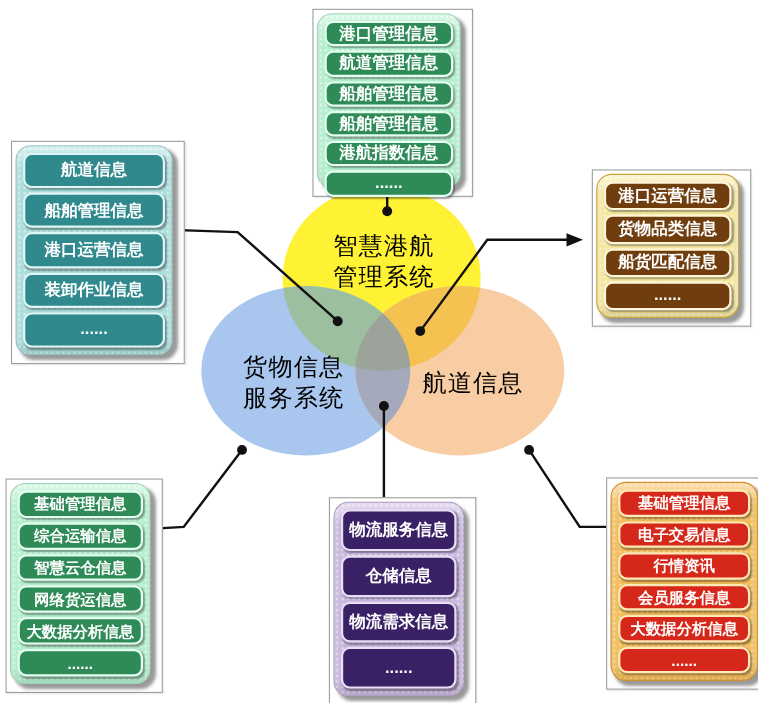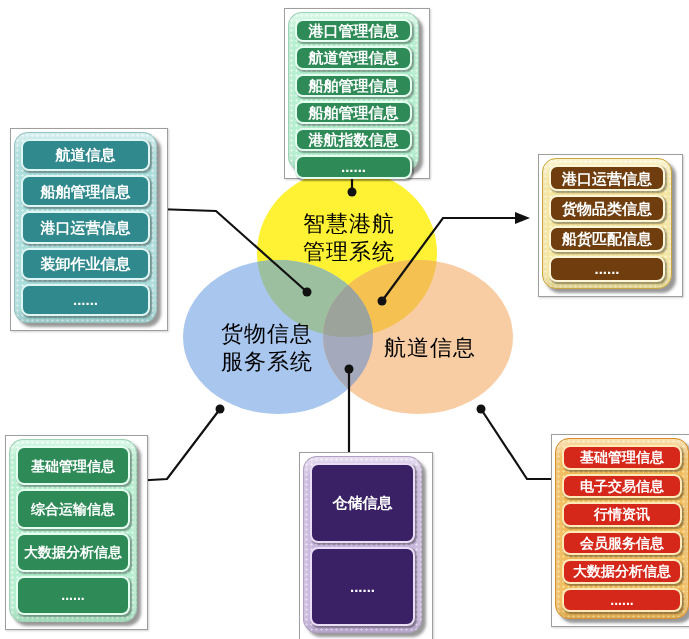--- a/index.html
+++ b/index.html
@@ -140,28 +140,32 @@
       <div class="pill">货物品类信息</div>
       <div class="pill">船货匹配信息</div>
       <div class="pill">......</div>
     </div>
   </div>
 
   <div class="infobox fs14" style="left:5px; top:435px; width:128px; height:183px">
     <div class="panel theme-mint">
       <div class="pill">基础管理信息</div>
       <div class="pill">综合运输信息</div>
+      <div class="pill">智慧云仓信息</div>
+      <div class="pill">网络货运信息</div>
       <div class="pill">大数据分析信息</div>
       <div class="pill">......</div>
     </div>
   </div>
 
   <div class="infobox" style="left:299px; top:452px; width:119px; height:177px">
     <div class="panel theme-lavender">
+      <div class="pill">物流服务信息</div>
       <div class="pill">仓储信息</div>
+      <div class="pill">物流需求信息</div>
       <div class="pill">......</div>
     </div>
   </div>
 
   <div class="infobox fs14" style="left:551px; top:434px; width:134px; height:181px">
     <div class="panel theme-gold">
       <div class="pill">基础管理信息</div>
       <div class="pill">电子交易信息</div>
       <div class="pill">行情资讯</div>
       <div class="pill">会员服务信息</div>

